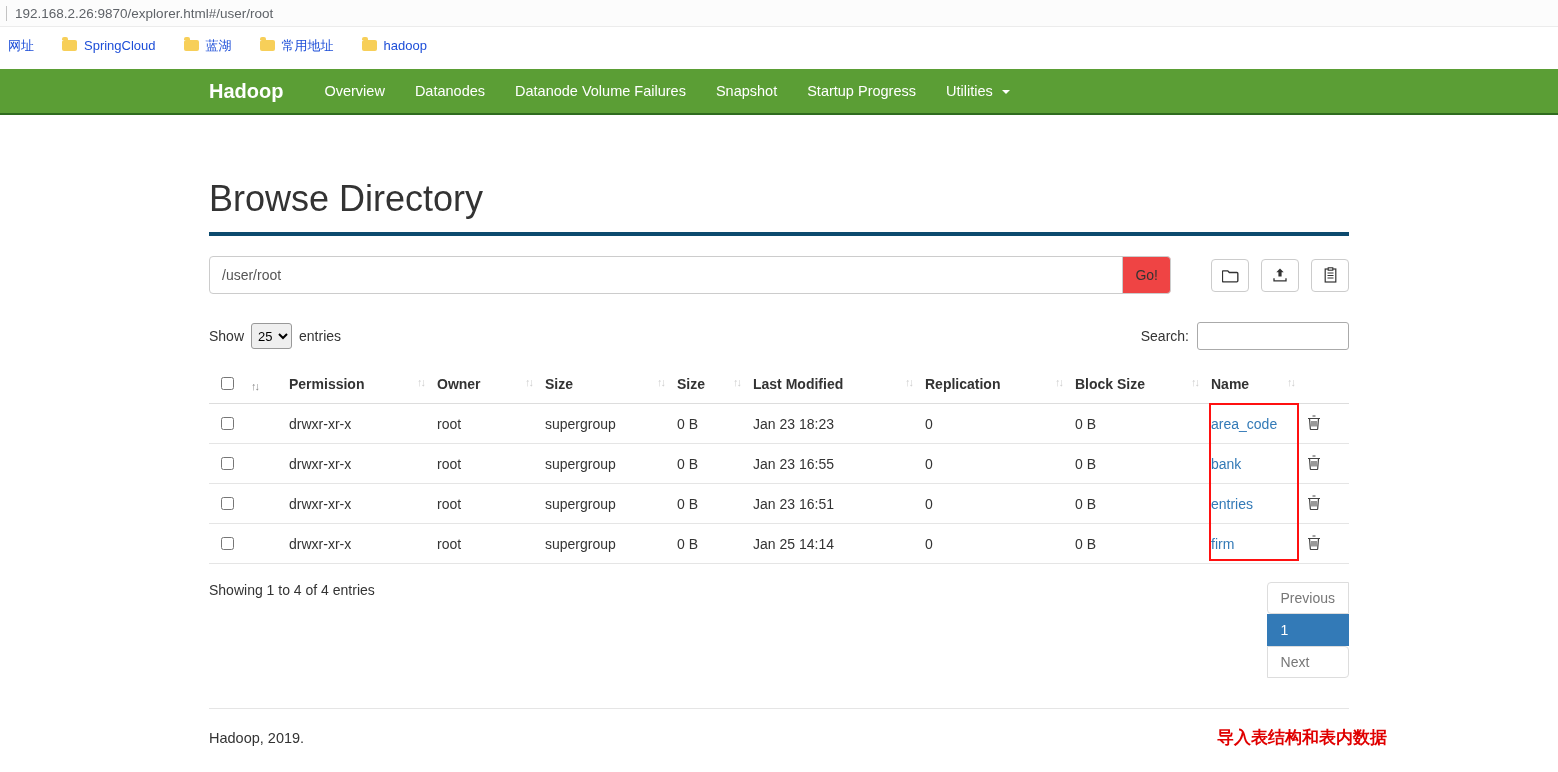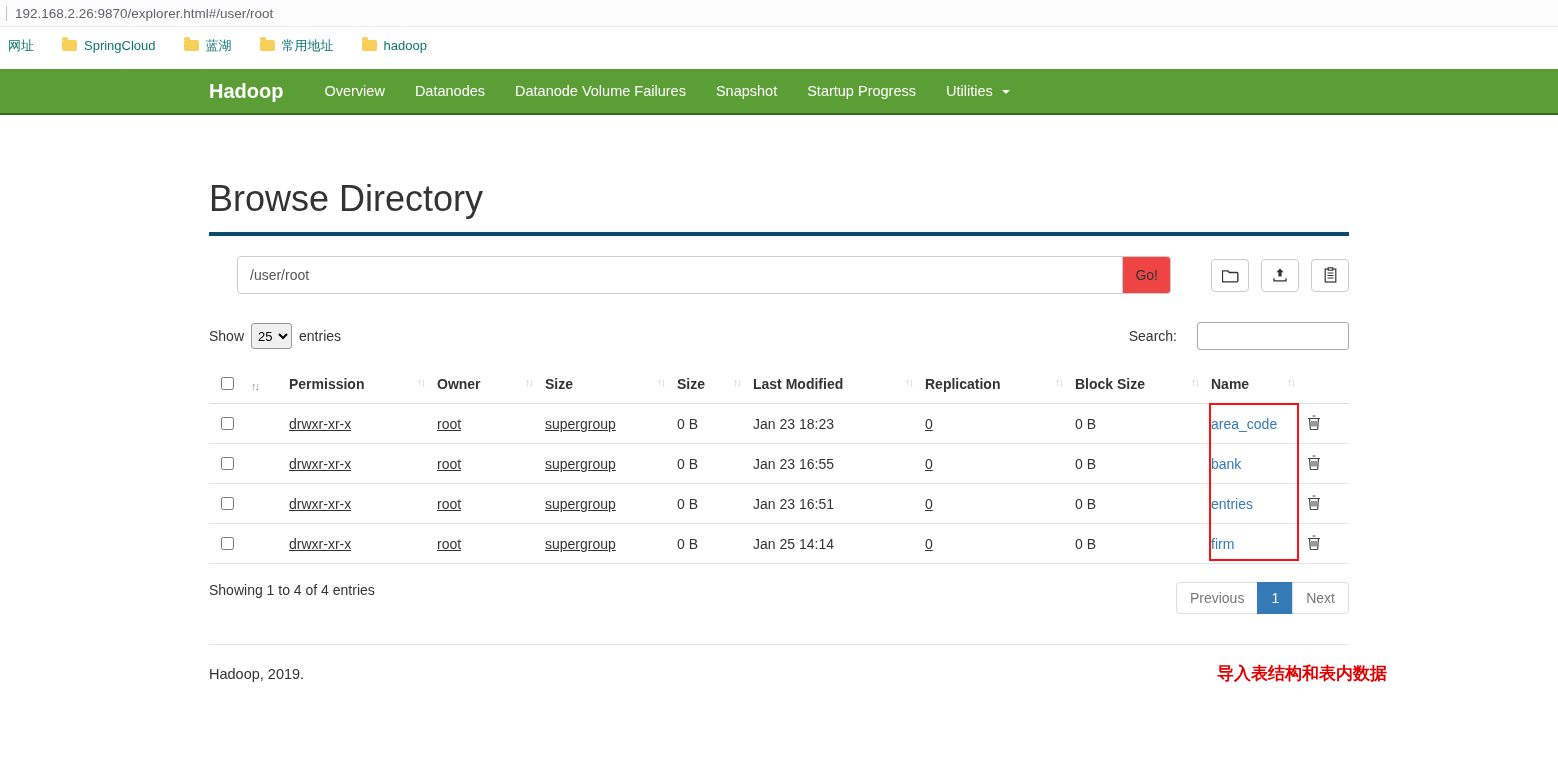--- a/index.html
+++ b/index.html
@@ -10,72 +10,72 @@
   }
   *{box-sizing:border-box;}
   html,body{margin:0;padding:0;background:#fff;}
   body{font-family:"Liberation Sans", sans-serif;color:#333;width:1558px;}
 
   
   .browser-bar{height:27px;display:flex;align-items:center;background:#fcfcfc;
     border-bottom:1px solid #ececec;padding-left:4px;color:#5f6368;font-size:13.5px;}
   .vdivider{width:1px;height:15px;background:#c3c3c3;margin:0 8px 0 2px;}
   .bookmarks-bar{height:37px;display:flex;align-items:center;gap:28px;padding-left:8px;
-    font-size:13px;color:#0f766e;background:#fff;}
+    font-size:13px;color:#1d4ed8;background:#fff;}
   .bookmark{display:flex;align-items:center;gap:7px;cursor:pointer;}
   .folder-glyph{width:15px;height:11px;background:#f7cf59;border-radius:2px;position:relative;display:inline-block;}
   .folder-glyph::before{content:"";position:absolute;top:-3px;left:0;width:6px;height:3px;
     background:#f7cf59;border-radius:2px 2px 0 0;}
 
   
   .navbar{height:46px;background:var(--navbar);border-bottom:2px solid #2f6b1f;margin-top:5px;}
   .nav-inner{width:1140px;margin:0 auto;display:flex;align-items:center;height:100%;}
   .brand{font-size:20px;font-weight:bold;color:#fff;margin-right:26px;cursor:pointer;}
   .nav-items{display:flex;height:100%;}
   .nav-item{color:#fff;font-size:14.5px;padding:0 15px;line-height:44px;cursor:pointer;white-space:nowrap;}
   .caret{display:inline-block;width:0;height:0;margin-left:5px;vertical-align:middle;
     border-left:4px solid transparent;border-right:4px solid transparent;border-top:4px solid #fff;}
 
   
   .container{width:1140px;margin:0 auto;}
   h1.page-title{margin:63px 0 20px 0;font-size:36px;font-weight:500;color:#333;
     padding-bottom:12px;border-bottom:4px solid #0c4a6e;}
 
   .path-row{display:flex;align-items:center;margin-top:20px;}
-  .input-group{flex:1;display:flex;margin-right:40px;margin-left:28px;}
+  .input-group{flex:1;display:flex;margin-right:40px;}
   .path-input{flex:1;height:38px;padding:6px 12px;font-size:14px;color:#555;
     border:1px solid #ccc;border-radius:4px 0 0 4px;outline:none;}
   .go-btn{height:38px;padding:0 12px;margin-left:-1px;font-size:14px;color:#333;
     background:#ef4444;border:1px solid #ccc;border-radius:0 4px 4px 0;cursor:pointer;}
   .tool-buttons{display:flex;gap:12px;}
   .tool-btn{width:38px;height:33px;display:flex;align-items:center;justify-content:center;
     background:#fff;border:1px solid #ccc;border-radius:4px;cursor:pointer;padding:0;}
   .tool-btn svg{display:block;}
 
   .entries-row{display:flex;justify-content:space-between;margin-top:28px;font-size:14px;}
   .show-entries{display:flex;align-items:center;gap:7px;}
   .entries-select{height:26px;border:1px solid #999;border-radius:3px;font-size:13px;padding:1px 2px;}
-  .search-box{display:flex;align-items:center;gap:20px;}
+  .search-box{display:flex;align-items:center;gap:8px;}
   .search-input{width:152px;height:28px;border:1px solid #aaa;border-radius:3px;padding:2px 7px;font-size:13px;outline:none;}
 
   
   .table-wrap{position:relative;margin-top:14px;}
   table{width:100%;border-collapse:collapse;font-size:14px;color:#333;table-layout:fixed;}
   thead th{text-align:left;padding:10px 8px;border-bottom:1px solid #ddd;font-weight:bold;position:relative;height:39px;}
   tbody td{padding:10px 8px;border-bottom:1px solid #e5e5e5;height:39px;}
   .sort{position:absolute;right:5px;top:12px;font-size:11px;color:#cfcfcf;letter-spacing:-2px;}
   .sort.dark{position:static;color:#8a8a8a;margin-left:10px;letter-spacing:-2px;font-size:11px;}
-  .u{color:#333;text-decoration:underline;cursor:pointer;}
+  .u{color:#333;cursor:pointer;}
   .name-link{color:var(--link);cursor:pointer;text-decoration:none;}
   .del-btn{background:none;border:none;padding:0;cursor:pointer;}
   .highlight-box{position:absolute;border:2px solid var(--highlight);
     right:50px;top:39px;width:90px;height:158px;pointer-events:none;}
 
   .table-footer{display:flex;justify-content:space-between;align-items:flex-start;margin-top:18px;font-size:14px;}
-  .pagination{display:flex;}
+  .pagination{display:flex;flex-direction:column;}
   .page-btn{padding:7px 13px;border:1px solid #ddd;color:#777;background:#fff;margin-left:-1px;cursor:pointer;font-size:14px;}
   .page-btn.prev{border-radius:4px 0 0 4px;}
   .page-btn.next{border-radius:0 4px 4px 0;}
   .page-btn.active{background:var(--link);border-color:var(--link);color:#fff;}
 
   .footer-rule{margin:30px 0 0 0;border:none;border-top:1px solid #e5e5e5;}
   .footer-row{display:flex;justify-content:space-between;align-items:center;margin-top:17px;font-size:14.5px;}
   .annotation{color:var(--annotation);font-weight:bold;font-size:17px;margin-right:-38px;text-align:right;}
 </style>
 </head>

